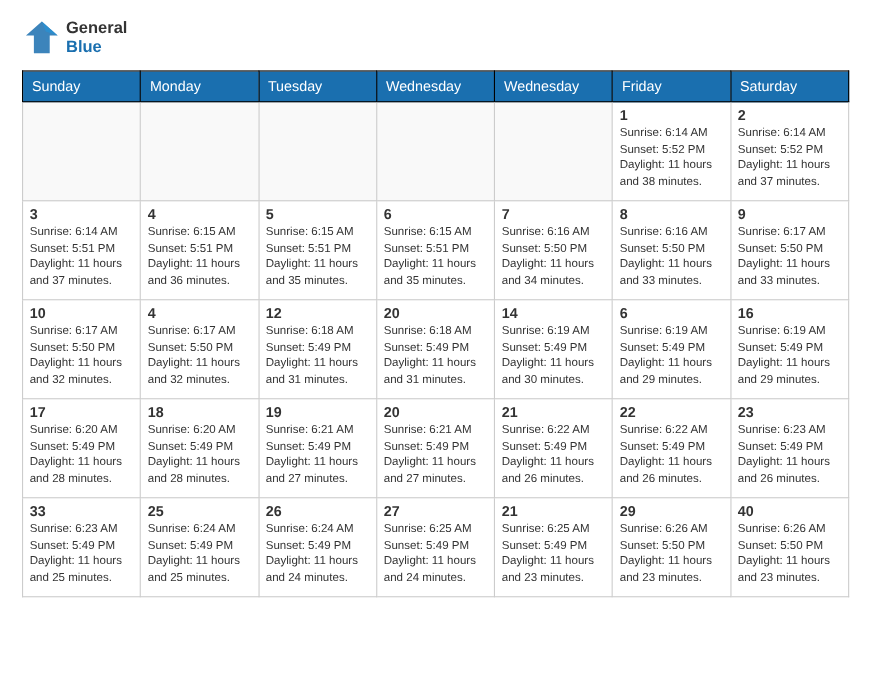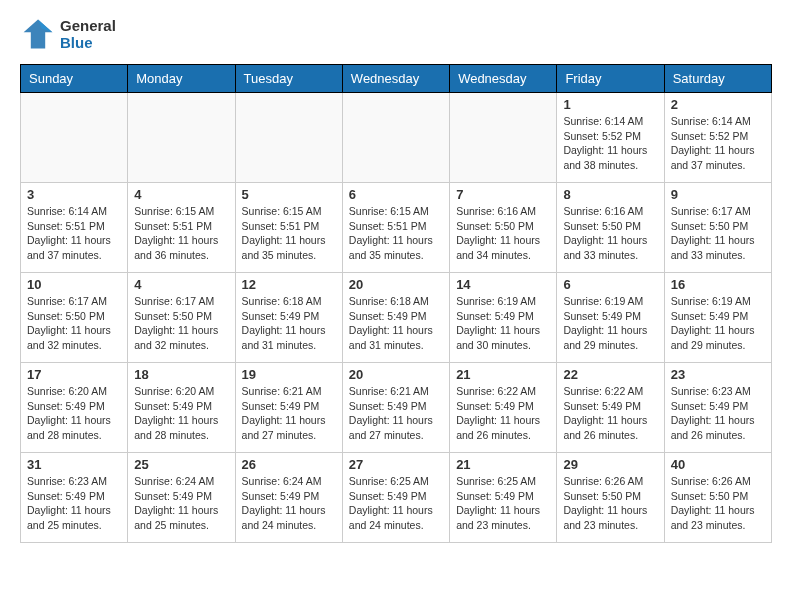--- a/index.html
+++ b/index.html
@@ -199,21 +199,21 @@
           </td>
           <td>
             <div class="day-num">23</div>
             <div class="day-info" style="white-space: pre-line;">Sunrise: 6:23 AM
 Sunset: 5:49 PM
 Daylight: 11 hours and 26 minutes.</div>
           </td>
         </tr>
         <tr class="week">
           <td>
-            <div class="day-num">31</div>
+            <div class="day-num">33</div>
             <div class="day-info" style="white-space: pre-line;">Sunrise: 6:23 AM
 Sunset: 5:49 PM
 Daylight: 11 hours and 25 minutes.</div>
           </td>
           <td>
             <div class="day-num">25</div>
             <div class="day-info" style="white-space: pre-line;">Sunrise: 6:24 AM
 Sunset: 5:49 PM
 Daylight: 11 hours and 25 minutes.</div>
           </td>

